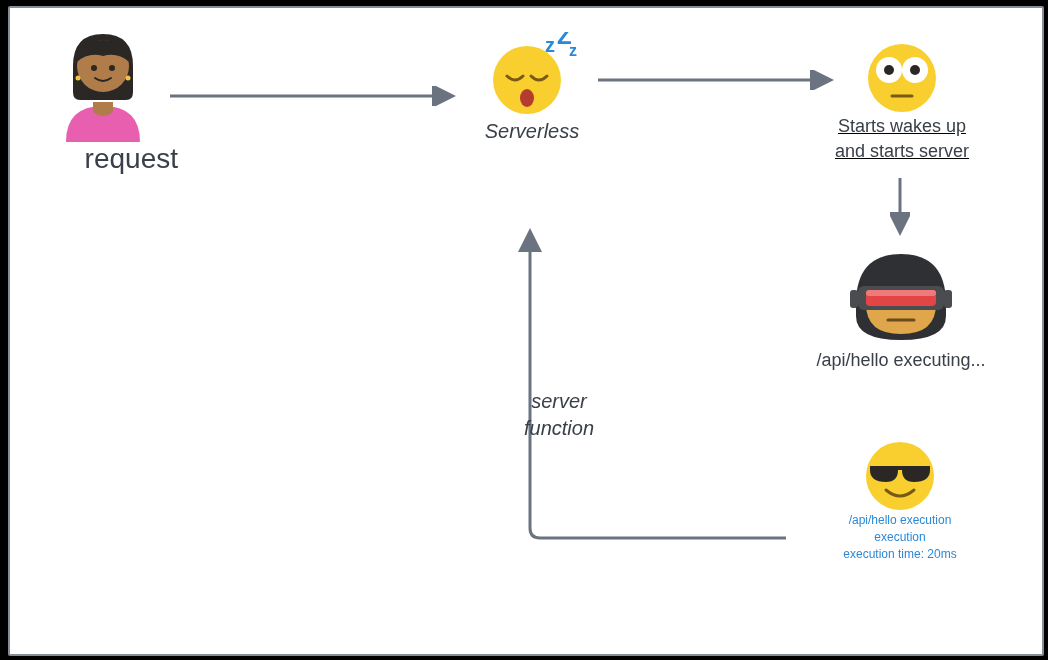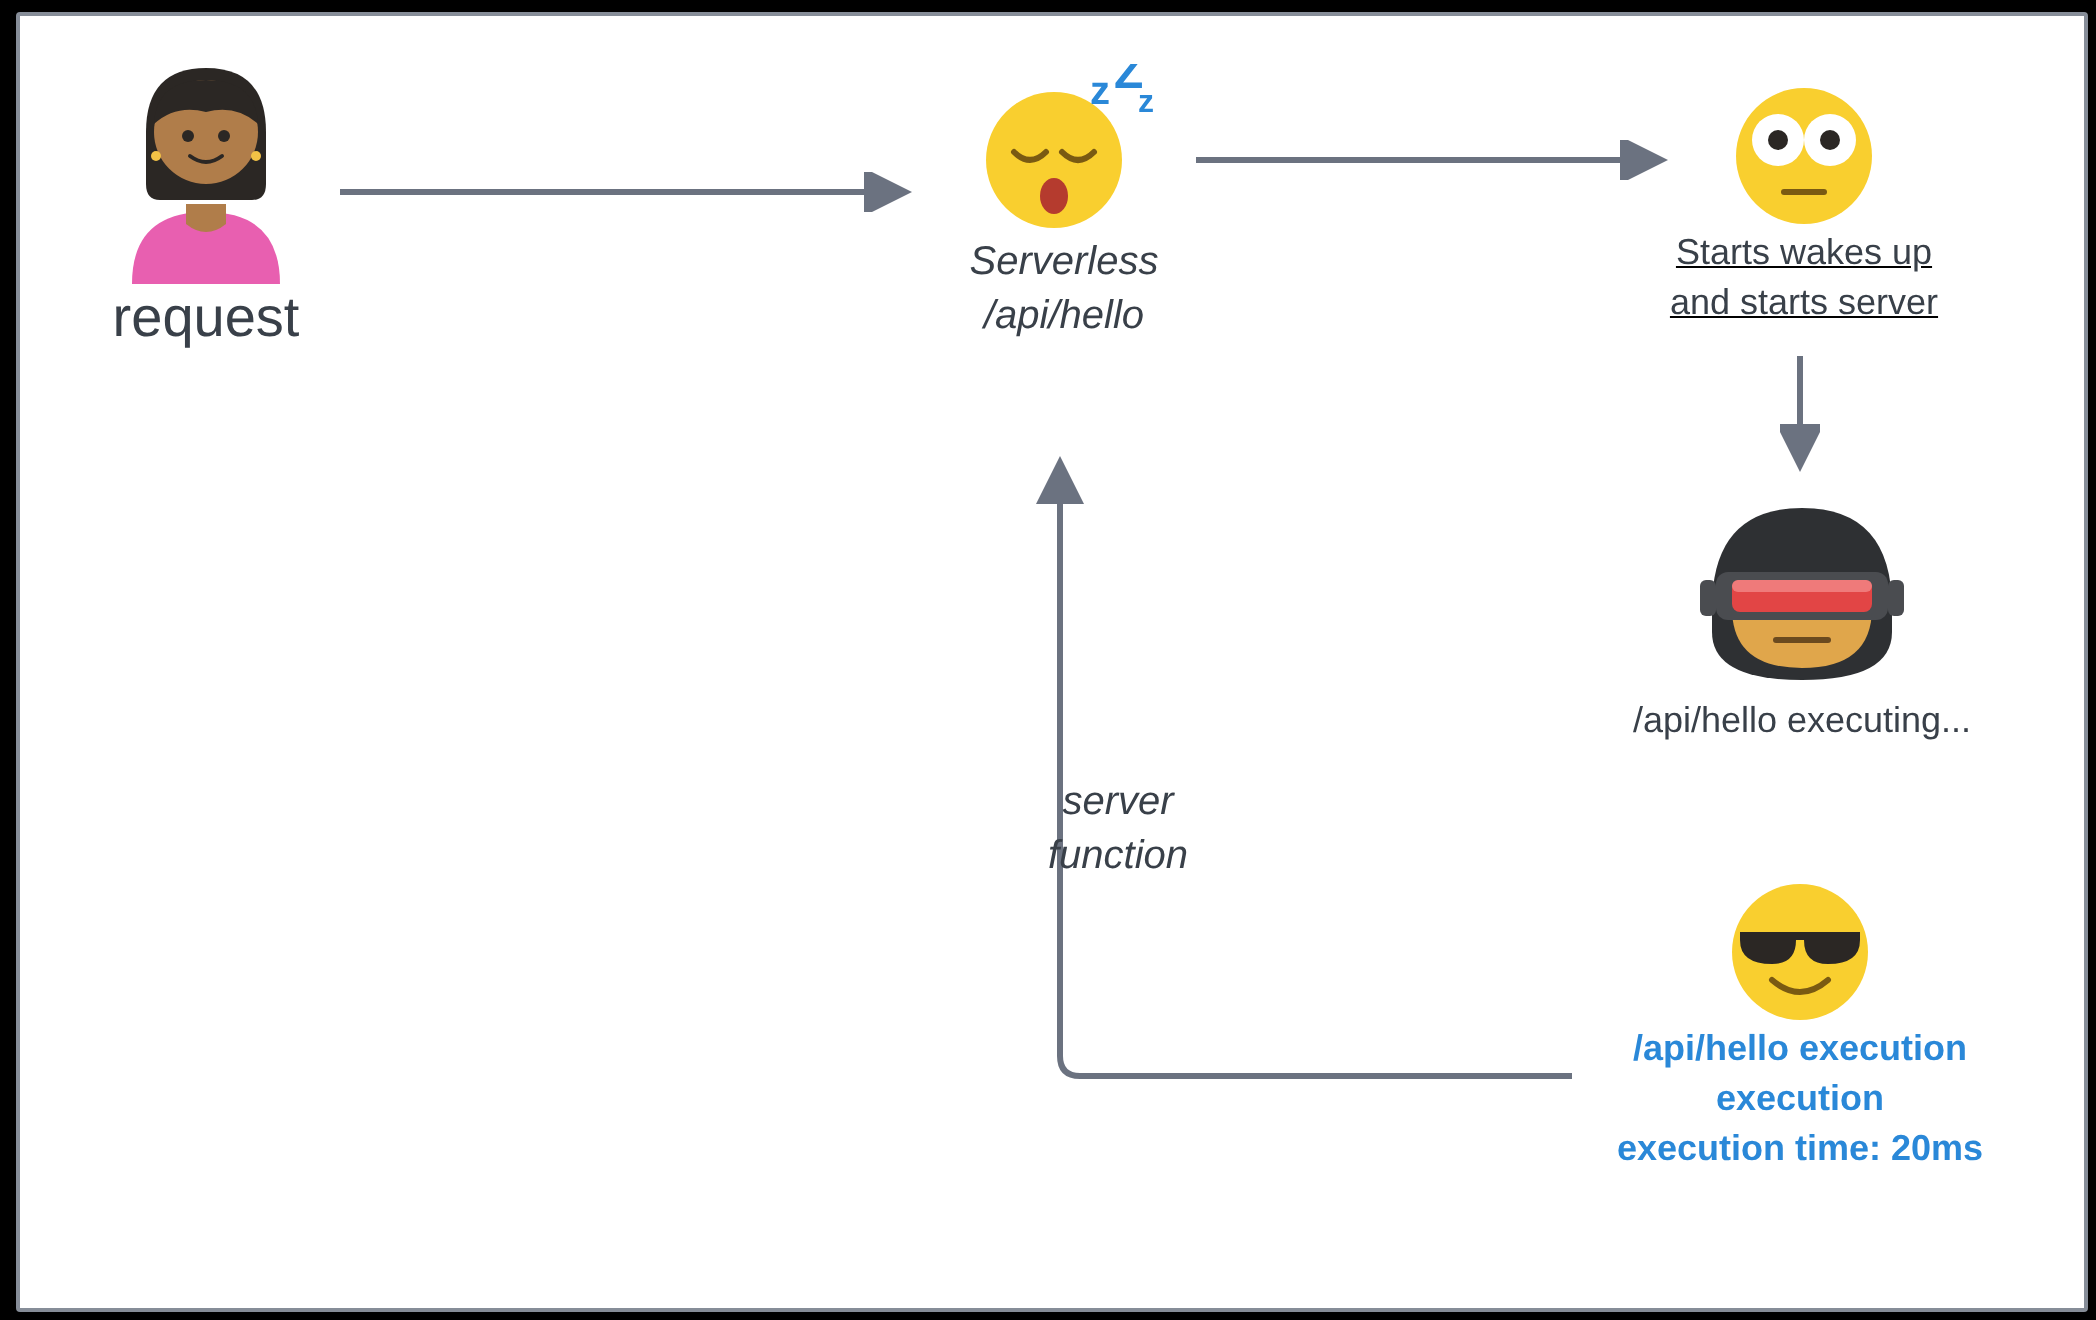--- a/index.html
+++ b/index.html
@@ -30,28 +30,28 @@
     line-height: 1.35;
     font-style: italic;
   }
   .label-sm {
     color: #394049;
     font-size: 18px;
     line-height: 1.4;
   }
   .label-link {
     color: #2a88d8;
-    font-size: 18px;
+    font-size: 12px;
     line-height: 1.4;
-    font-weight: bold;
   }
   .label-lg {
     color: #394049;
     font-size: 28px;
     line-height: 1.2;
+    text-align: right;
   }
   svg.icon { display: block; margin: 0 auto; }
 </style>
 </head>
 <body>
 
 <div class="canvas">
 
   <div class="node" style="left:18px; top:14px; width:150px;">
     <svg class="icon" width="110" height="120" viewBox="0 0 110 120">
@@ -93,21 +93,20 @@
       <path d="M20 44 Q28 52 36 44" stroke="#7a5a12" stroke-width="3" fill="none" stroke-linecap="round"></path>
       <path d="M44 44 Q52 52 60 44" stroke="#7a5a12" stroke-width="3" fill="none" stroke-linecap="round"></path>
 
       <ellipse cx="40" cy="66" rx="7" ry="9" fill="#b53b2e"></ellipse>
 
       <text x="58" y="20" font-size="20" font-weight="700" fill="#2a88d8">z</text>
       <text x="70" y="12" font-size="24" font-weight="700" fill="#2a88d8">Z</text>
       <text x="82" y="24" font-size="16" font-weight="700" fill="#2a88d8">z</text>
     </svg>
     <div class="label">Serverless</div>
-    <div class="label">/api/hello</div>
   </div>
 
   <svg style="position:absolute; left:588px; top:62px;" width="240" height="20">
     <defs>
       <marker id="ah2" viewBox="0 0 12 12" refX="10" refY="6" markerWidth="8" markerHeight="8" orient="auto">
         <path d="M0 0 L12 6 L0 12 Z" fill="#6b7280"></path>
       </marker>
     </defs>
     <line x1="0" y1="10" x2="232" y2="10" stroke="#6b7280" stroke-width="3" marker-end="url(#ah2)"></line>
   </svg>

